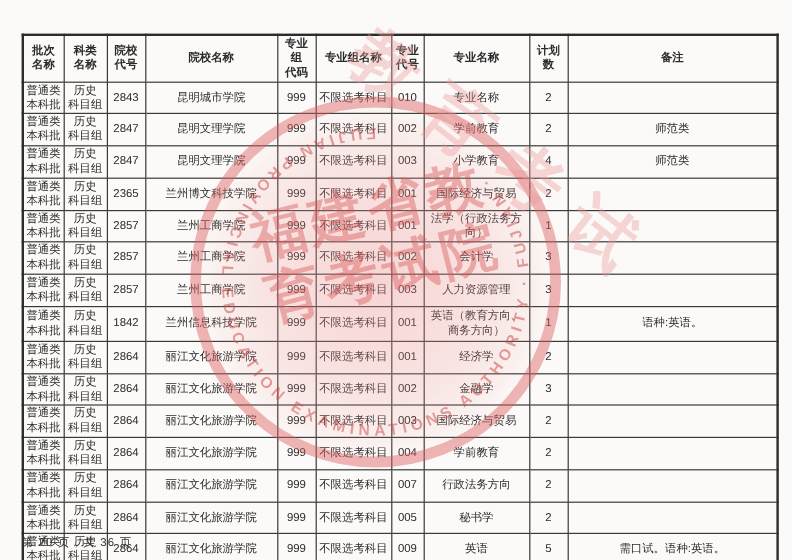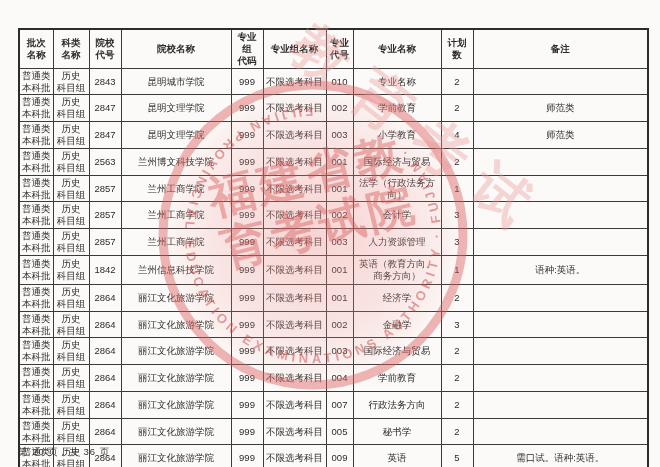--- a/index.html
+++ b/index.html
@@ -150,21 +150,21 @@
           <td class="c6">003</td>
           <td class="c7">小学教育</td>
           <td class="c8">4</td>
           <td class="c9">师范类</td>
         </tr>
         <tr>
           <td class="c0">普通类
 本科批</td>
           <td class="c1">历史
 科目组</td>
-          <td class="c2">2563</td>
+          <td class="c2">2365</td>
           <td class="c3">兰州博文科技学院</td>
           <td class="c4">999</td>
           <td class="c5">不限选考科目</td>
           <td class="c6">001</td>
           <td class="c7">国际经济与贸易</td>
           <td class="c8">2</td>
           <td class="c9"></td>
         </tr>
         <tr>
           <td class="c0">普通类

